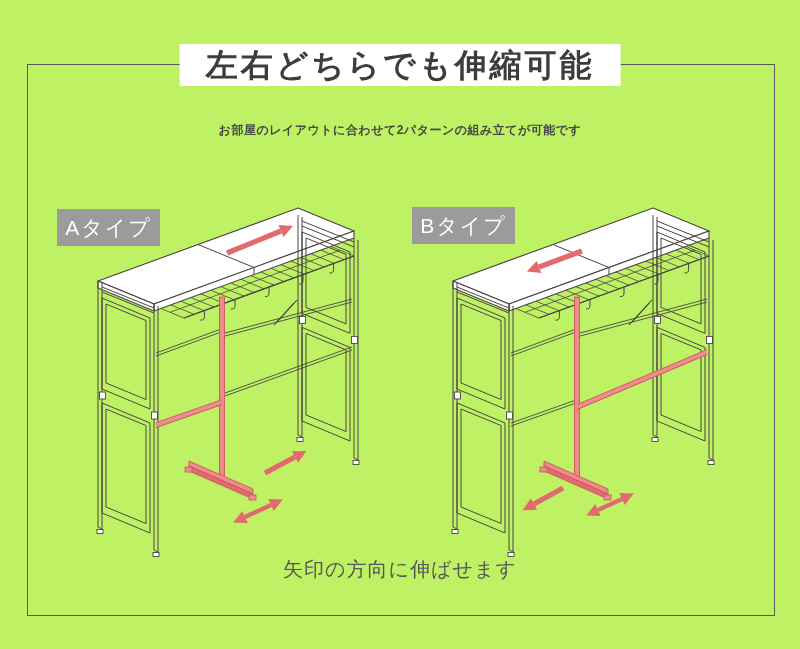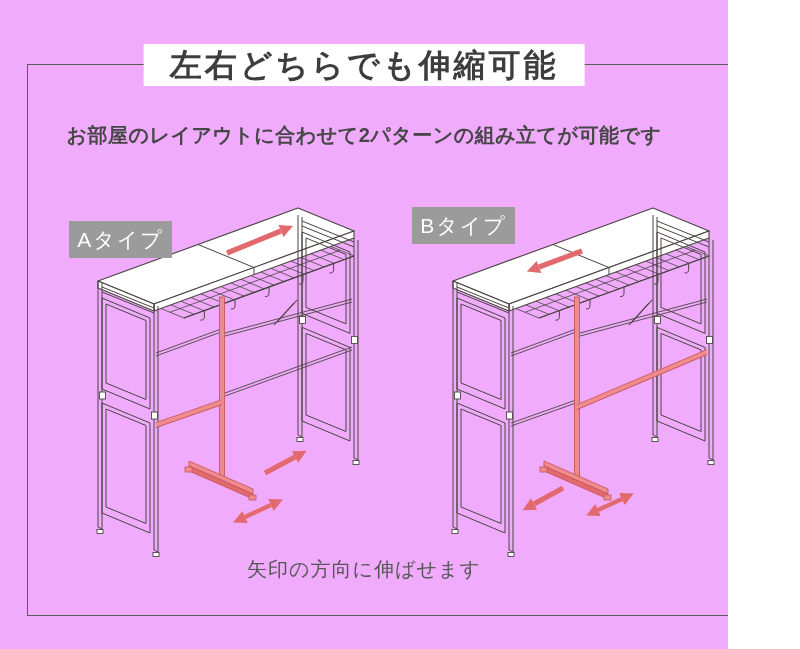--- a/index.html
+++ b/index.html
@@ -1,40 +1,40 @@
 <!DOCTYPE html>
 <html><head>
 <meta charset="utf-8">
 <style>
   html,body{margin:0;padding:0;background:#fff;}
   .stage{
-    position:relative;width:728px;height:649px;background:#f0abfc;overflow:hidden;
+    position:relative;width:800px;height:649px;background:#bef264;overflow:hidden;
     font-family:"Liberation Sans","DejaVu Sans",sans-serif;
   }
   .border-frame{
     position:absolute;left:27px;top:64px;width:746px;height:550px;
     border:1.5px solid var(--border,#5a5a5a);
   }
   .page-title{
     position:absolute;top:44px;left:50%;transform:translateX(-50%);
     background:#fff;padding:0 26px;white-space:nowrap;z-index:3;
     font-size:32px;font-weight:bold;letter-spacing:3px;color:var(--title-text,#3d3d3d);
     line-height:42px;
   }
   .subtitle{
     position:absolute;top:122px;left:0;width:100%;text-align:center;z-index:2;
-    font-size:20px;font-weight:bold;color:var(--subtitle-text,#464646);letter-spacing:0.5px;
+    font-size:12px;font-weight:bold;color:var(--subtitle-text,#464646);letter-spacing:0.5px;
   }
   .type-label{
     position:absolute;width:103px;height:37px;z-index:4;
     background:var(--label-bg,#9b9b9b);color:#fff;
     display:flex;align-items:center;justify-content:center;
     font-size:21px;letter-spacing:2px;line-height:1;
   }
-  .type-label-a{left:57px;top:221px;margin-left:12px;}
+  .type-label-a{left:57px;top:209px;}
   .type-label-b{left:412px;top:207px;text-align:right;}
   .diagram{position:absolute;width:300px;height:365px;top:195px;z-index:1;}
   .diagram-a{left:88px;}
   .diagram-b{left:443px;}
   .caption{
     position:absolute;top:556px;left:0;width:100%;text-align:center;z-index:2;
     font-size:20px;font-weight:normal;color:var(--caption-text,#575757);letter-spacing:1px;
   }
 </style>
 </head>

